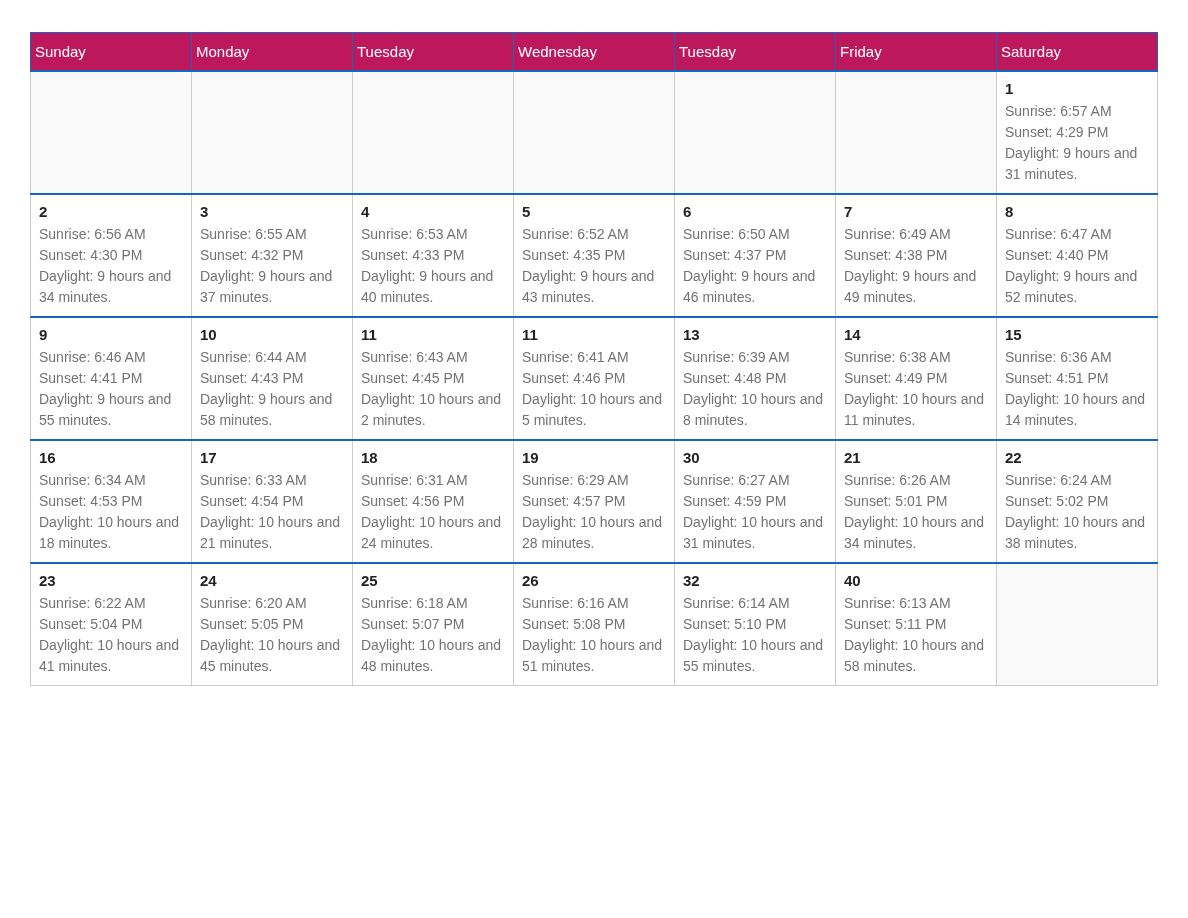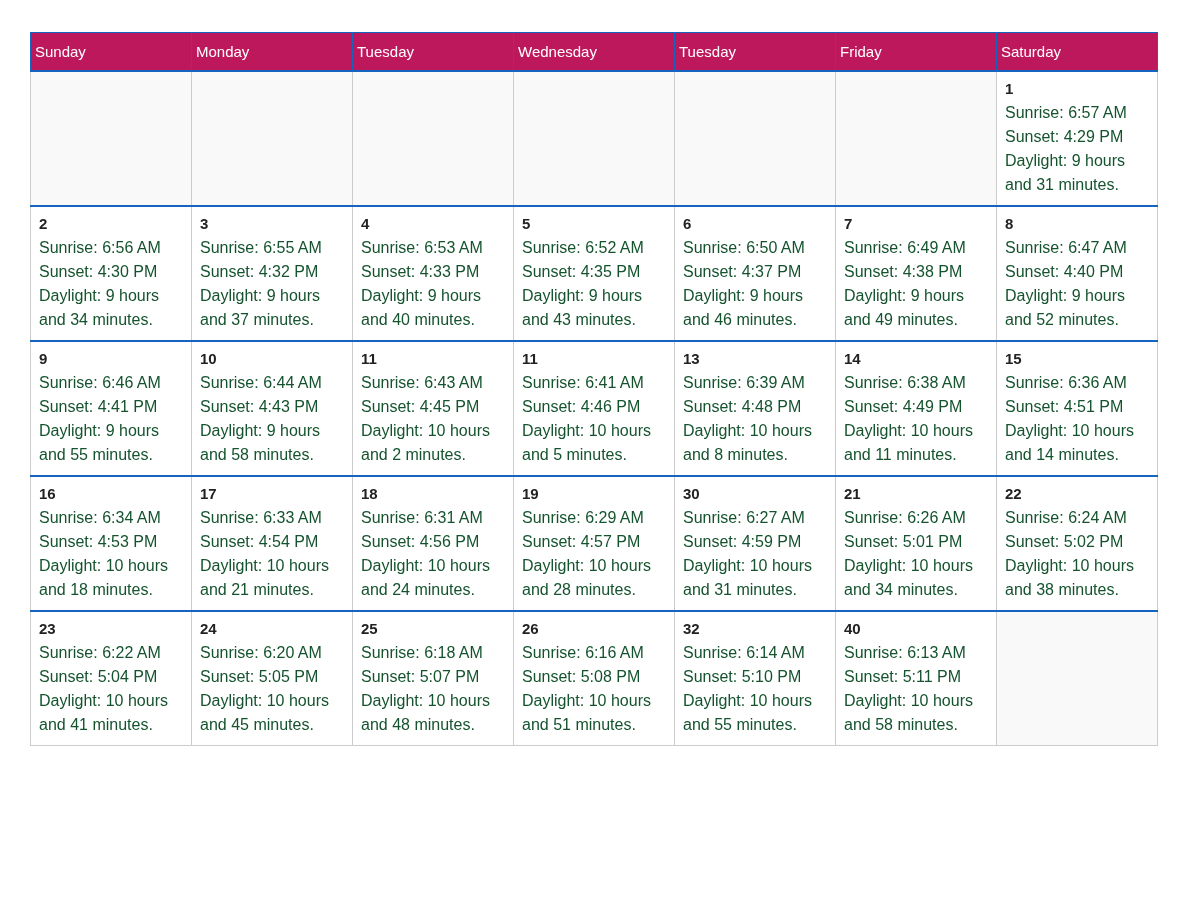--- a/index.html
+++ b/index.html
@@ -78,22 +78,22 @@
     .calendar tbody tr td {
       border-top: 2px solid #1565c0;
     }
     .day-number {
       font-size: 15px;
       font-weight: bold;
       color: #222;
       margin-bottom: 4px;
     }
     .day-info {
-      font-size: 16px;
-      color: #14532d;
+      font-size: 14px;
+      color: #737373;
       line-height: 1.5;
     }
     .empty-cell {
       background: #f9f9f9;
     }
   </style>
 </head>
 <body>
 
 <div class="header">

